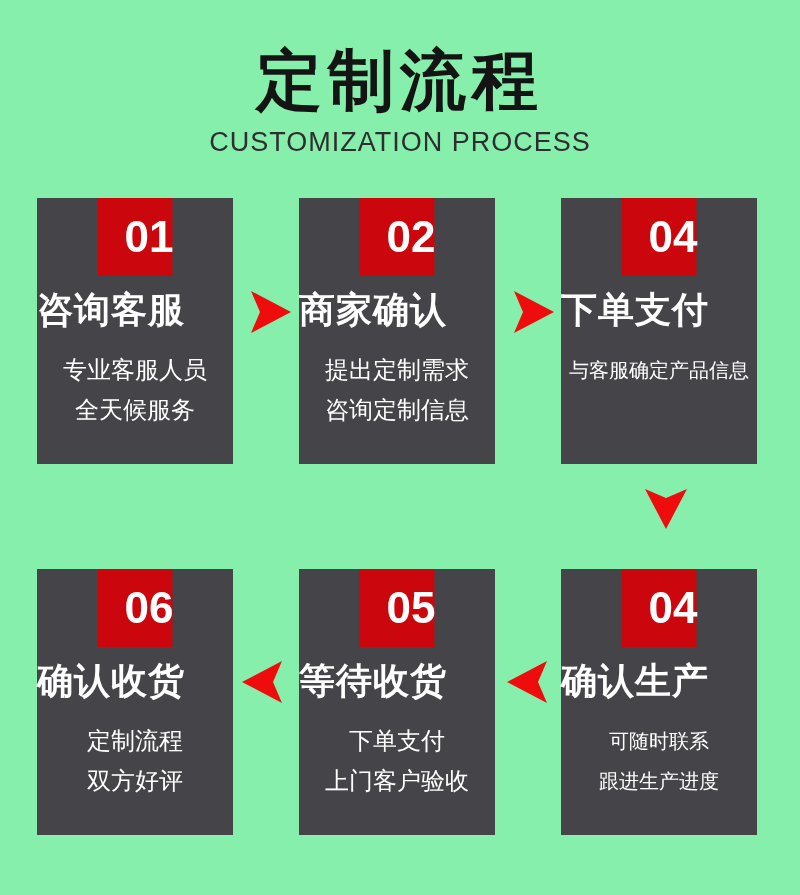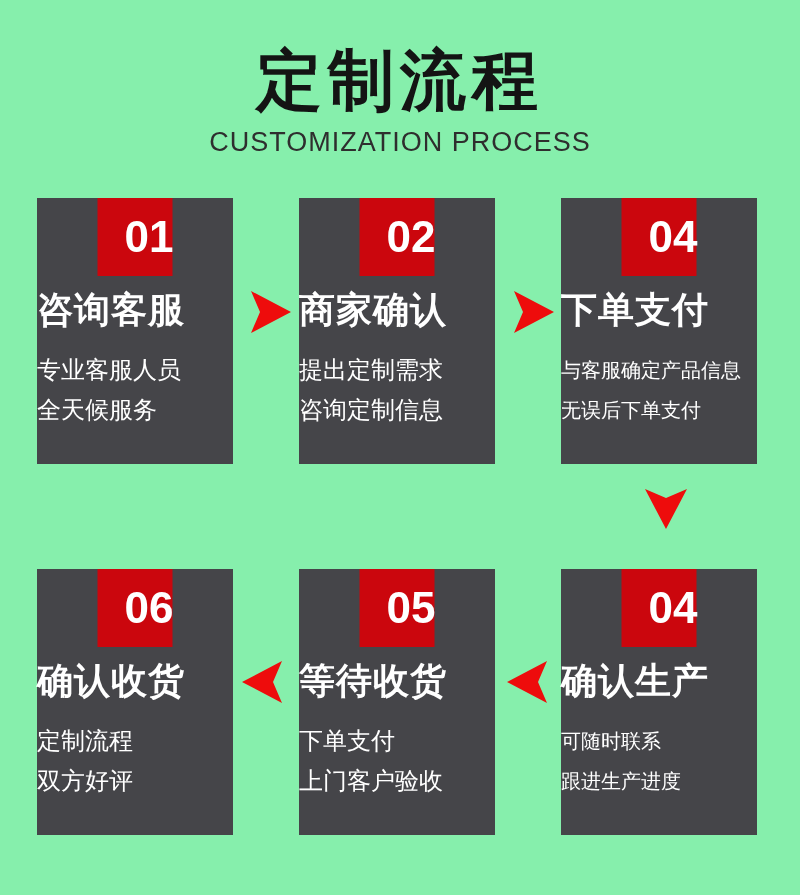--- a/index.html
+++ b/index.html
@@ -62,21 +62,21 @@
   .card-title{
     position:absolute;
     top:88px;left:0;width:100%;
     color:var(--text-white);
     font-size:36px;font-weight:700;
     letter-spacing:1px;
   }
   .card-desc{
     position:absolute;
     top:152px;left:0;width:100%;
-    text-align:left;
+    text-align:center;
     color:var(--text-white);
     line-height:40px;
     font-size:24px;font-weight:400;
   }
   .card-desc.small{font-size:20px;}
   .arrow{
     position:absolute;
     width:42px;height:42px;
   }
   .arrow svg{display:block;width:100%;height:100%;}
@@ -111,21 +111,20 @@
       <div>提出定制需求</div>
       <div>咨询定制信息</div>
     </div>
   </div>
 
   <div class="card r1 c3">
     <div class="badge">04</div>
     <div class="card-title">下单支付</div>
     <div class="card-desc small">
       <div>与客服确定产品信息</div>
-      <div>无误后下单支付</div>
     </div>
   </div>
 
   <div class="card r2 c1">
     <div class="badge">06</div>
     <div class="card-title">确认收货</div>
     <div class="card-desc">
       <div>定制流程</div>
       <div>双方好评</div>
     </div>

